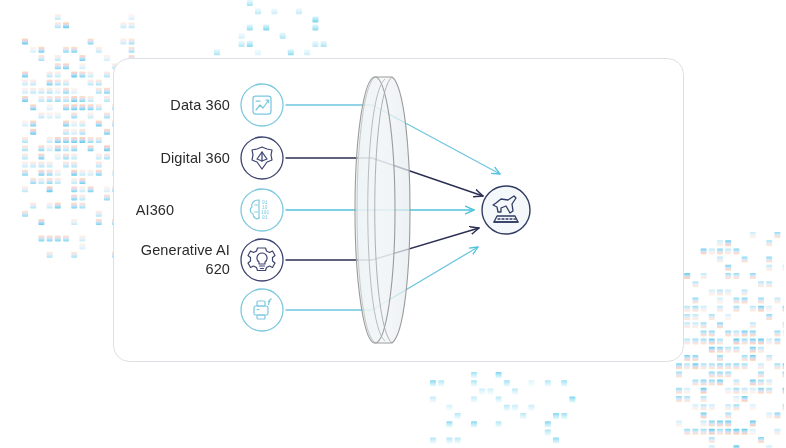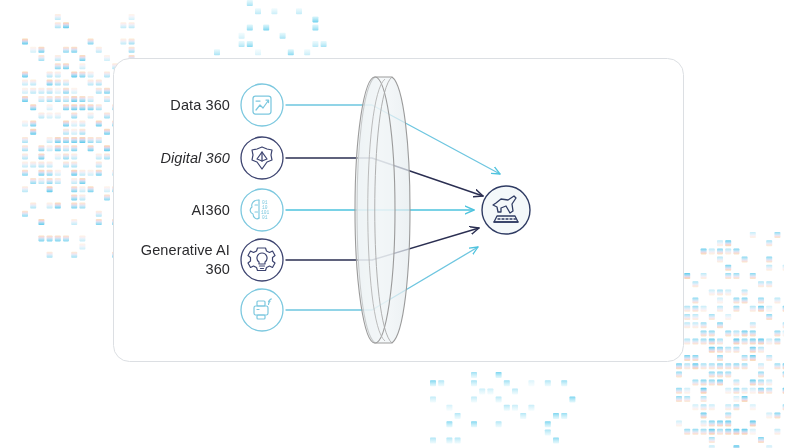--- a/index.html
+++ b/index.html
@@ -594,18 +594,18 @@
                  L 513 211 L 510 213 L 506 206 L 501 208 L 501 212 L 498 212
                  L 497 207 L 493 205 Z"></path>
         <path d="M 494 222 L 497 216 h 18 l 3 6 Z"></path>
         <path d="M 494 222 h 24"></path>
         <path d="M 498 219 h 2 M 502 219 h 2 M 506 219 h 2 M 510 219 h 2 M 514 219 h 1.5"></path>
       </g>
     </g>
   </svg>
 
   <div class="lbl" style="left:80px; top:96px; width:150px;">Data 360</div>
-  <div class="lbl" style="left:80px; top:149px; width:150px;font-style:italic;">Digital 360</div>
-  <div class="lbl" style="left:80px; top:201px; width:150px;">AI360</div>
+  <div class="lbl" style="left:80px; top:149px; width:150px;">Digital 360</div>
+  <div class="lbl" style="left:80px; top:201px; width:150px;text-align:center;">AI360</div>
   <div class="lbl" style="left:80px; top:241px; width:150px;">Generative AI
-360</div>
+620</div>
 
 </div>
 
 </body></html>

